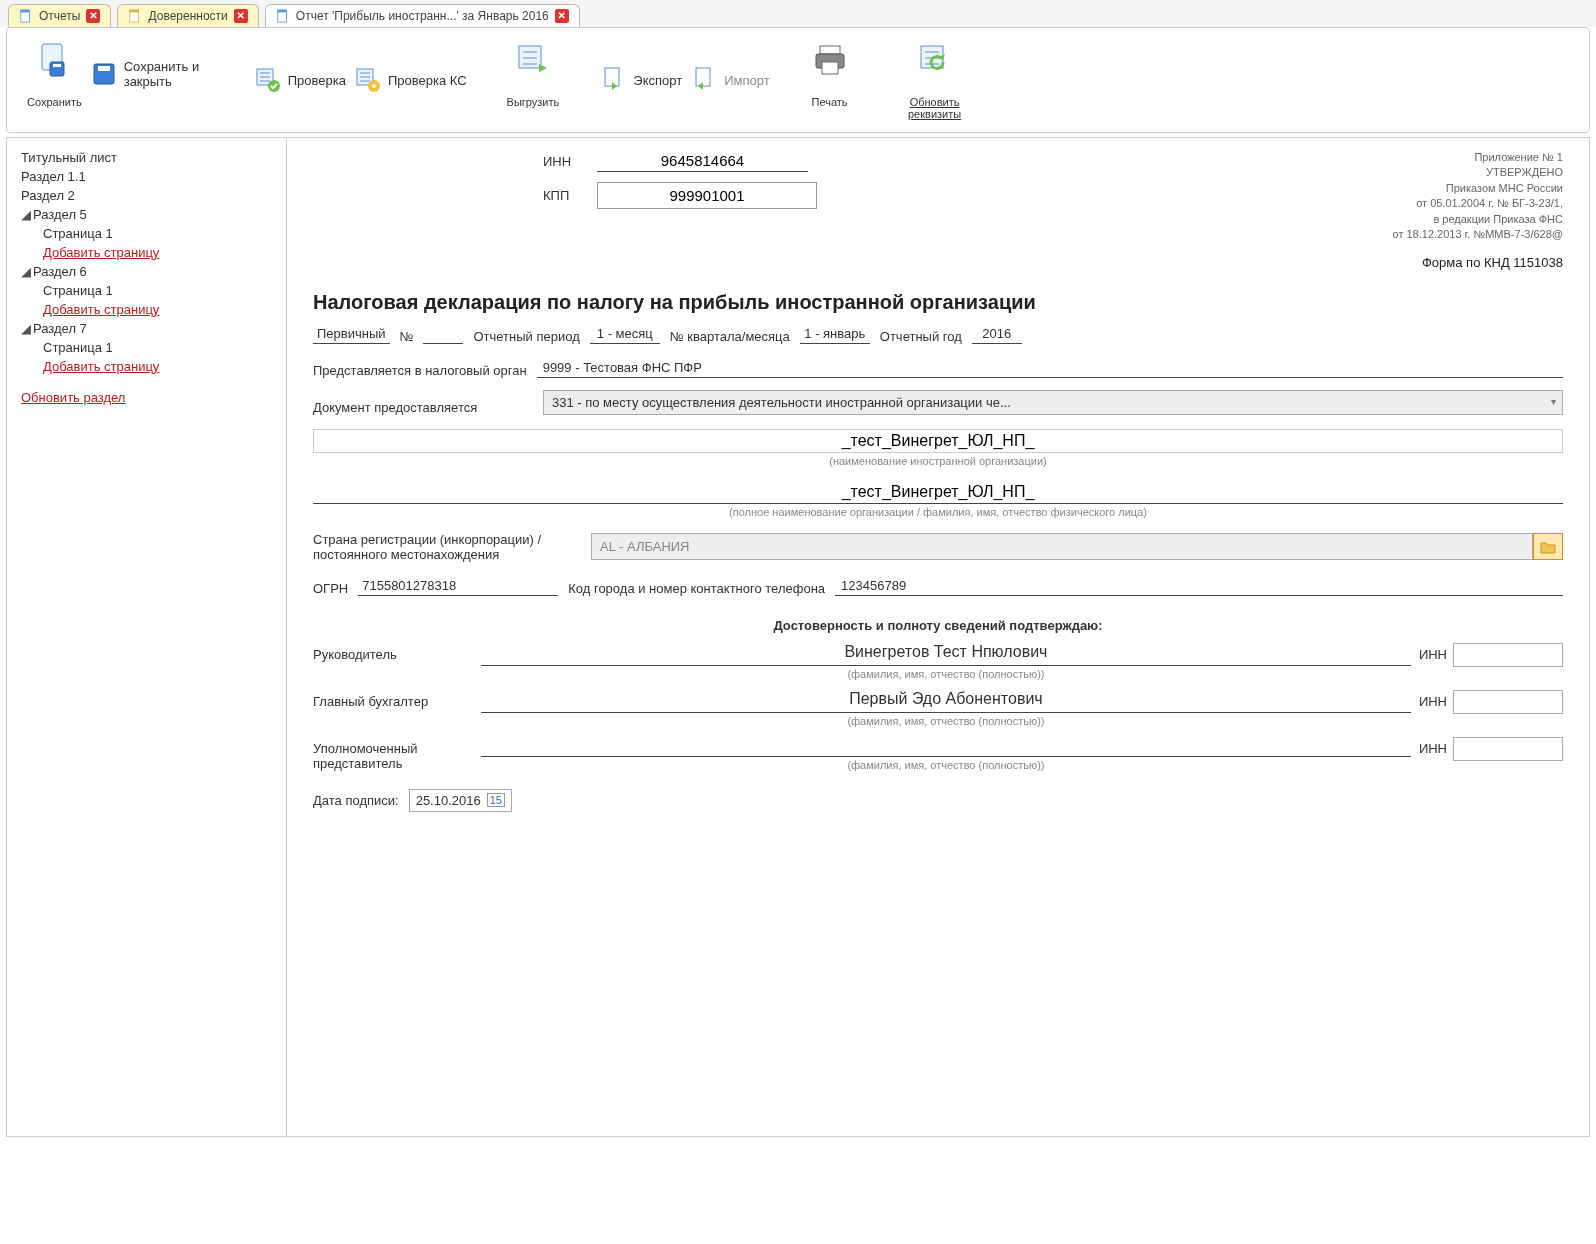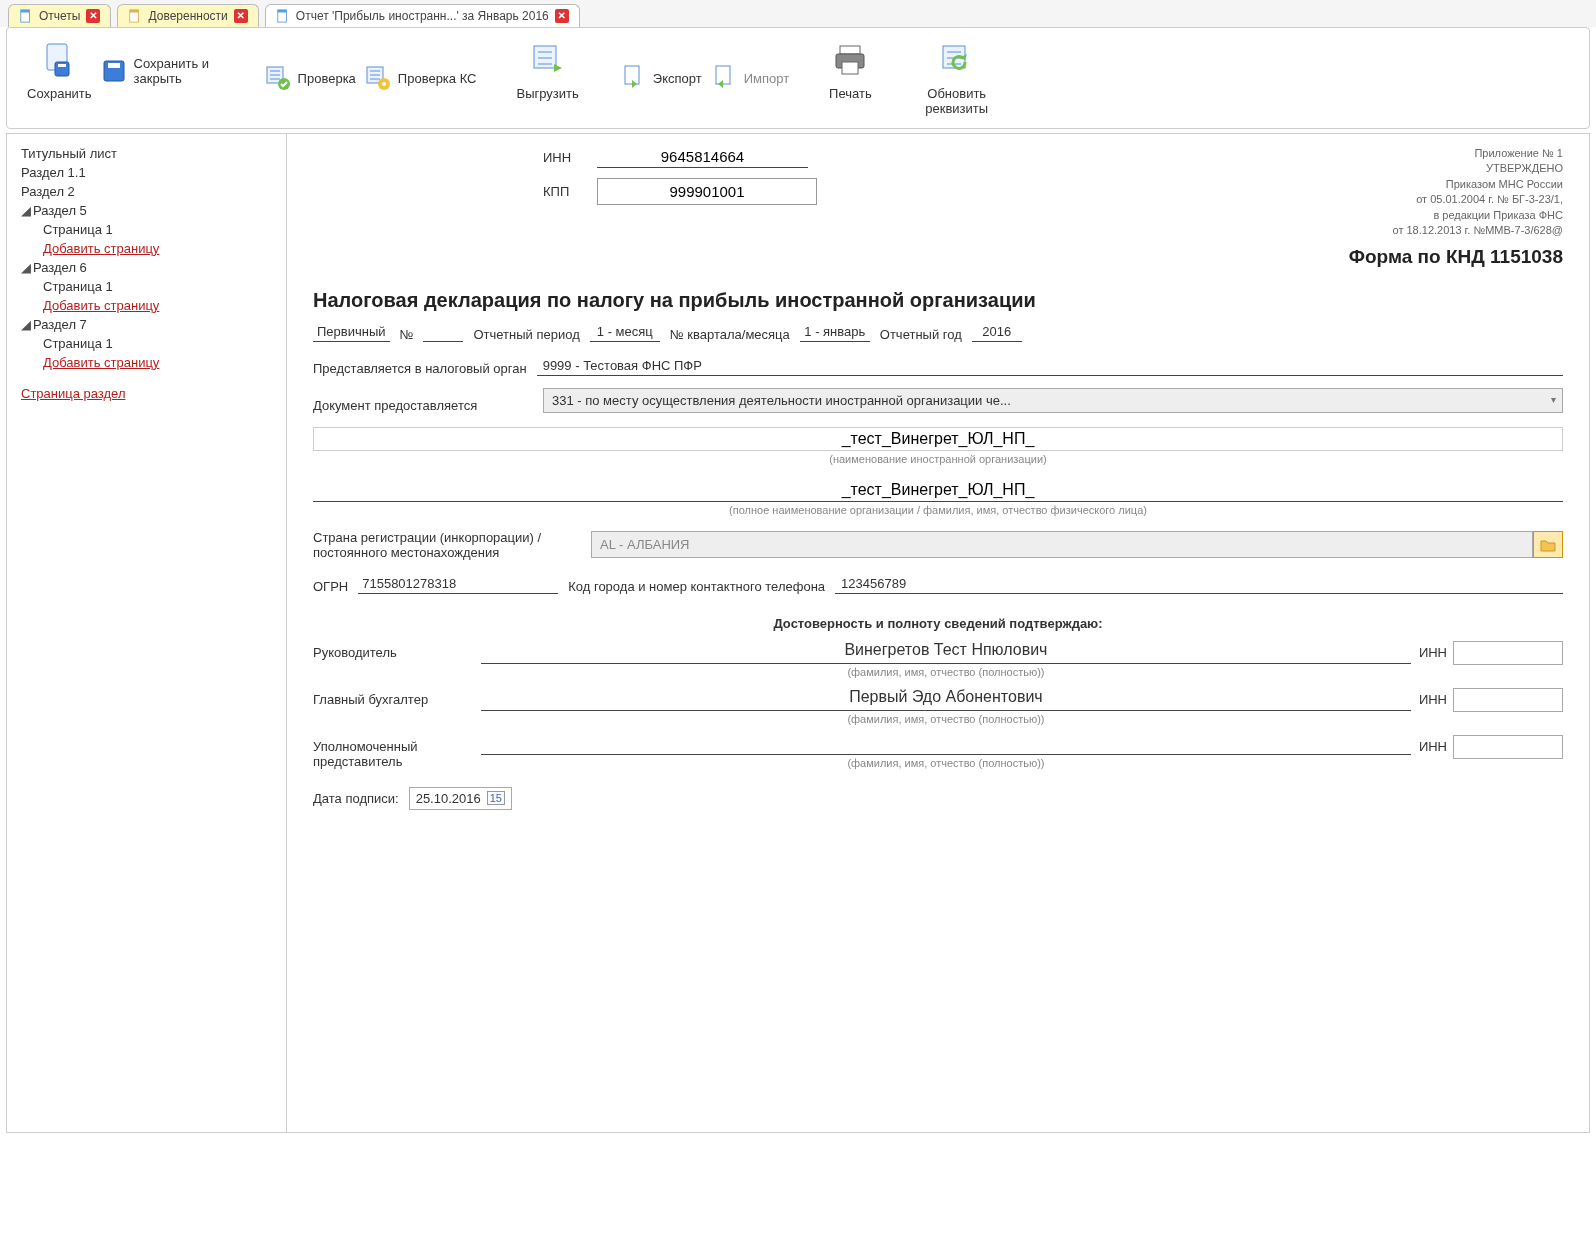--- a/index.html
+++ b/index.html
@@ -41,21 +41,21 @@
     padding: 12px 20px;
     border: 1px solid #ccc;
     border-radius: 4px;
     margin: 0 6px;
     background: #fff;
   }
   .toolgroup { display:flex; flex-direction:column; align-items:center; gap:6px; }
   .toolgroup-row { display:flex; align-items:center; gap:8px; }
   .toolgroup-stack { display:flex; flex-direction:row; gap:8px; }
   .tool { display:flex; align-items:center; gap:6px; font-size:13px; color:#333; }
-  .tool-big { display:flex; flex-direction:column; align-items:center; gap:6px; font-size:13px; }
+  .tool-big { display:flex; flex-direction:column; align-items:center; gap:16px; font-size:11px; }
   .tool-icon { width:40px; height:40px; display:inline-flex; align-items:center; justify-content:center; }
   .tool-icon-sm { width:28px; height:28px; display:inline-flex; align-items:center; justify-content:center; }
   .workspace { display:flex; margin:4px 6px 0 6px; border:1px solid #ccc; min-height:1000px; }
   .sidebar { width:280px; border-right:1px solid #ccc; padding:10px 14px; }
   .tree-item { padding:2px 0; color:#333; }
   .tree-collapser { color:#555; display:inline-block; width:12px; }
   .tree-sub { padding-left:22px; }
   .tree-link { color:#b91c1c; text-decoration:underline; cursor:pointer; }
   .main { flex:1; padding: 12px 26px; }
   .topgrid { display:flex; justify-content:space-between; align-items:flex-start; }
@@ -65,21 +65,21 @@
   .under-input {
     border:none; border-bottom:1px solid #444;
     text-align:center; font-size:15px; padding:2px 6px;
     min-width:200px; background:transparent;
   }
   .box-input {
     border:1px solid #999; padding:4px 8px; font-size:15px;
     min-width:220px; text-align:center;
   }
   .approve { text-align:right; font-size:11px; color:#666; line-height:1.4; }
-  .formcode { font-weight:bold; color:#222; margin-top:6px; font-size:19px; }
+  .formcode { font-weight:normal; color:#222; margin-top:12px; font-size:13px; }
   h1.title { font-size:20px; font-weight:bold; margin:18px 0 12px 0; color:#222; }
   .metarow { display:flex; align-items:flex-end; gap:10px; flex-wrap:wrap; margin:6px 0; }
   .metarow .lbl { font-size:13px; color:#333; }
   .uval {
     border-bottom:1px solid #444; min-width:70px; padding:0 4px 2px 4px;
     display:inline-block; text-align:center;
   }
   .uval.wide { min-width:160px; }
   .uval.xwide { flex:1; min-width:260px; text-align:left; padding-left:6px; }
   .select-like {
@@ -242,21 +242,21 @@
 
   <div class="tool-big">
     <span class="tool-icon">
       <svg width="40" height="40" viewBox="0 0 40 40">
           <rect x="6" y="6" width="22" height="22" fill="#eaf3ff" stroke="#5a8fd6"></rect>
           <path d="M10 12h14M10 18h14M10 24h14" stroke="#5a8fd6"></path>
           <path d="M28 22a6 6 0 1 1-2-4" fill="none" stroke="#6fc24a" stroke-width="3"></path>
           <path d="M30 14l-2 6-6-2z" fill="#6fc24a"></path>
         </svg>
     </span>
-    <span style="text-align:center;max-width:90px;">Обновить реквизиты</span>
+    <span style="text-align:center;max-width:90px;text-decoration:underline;">Обновить реквизиты</span>
   </div>
 </div>
 
 <div class="workspace">
 
   <div class="sidebar">
     <div class="tree-item">Титульный лист</div>
     <div class="tree-item">Раздел 1.1</div>
     <div class="tree-item">Раздел 2</div>
     <div class="tree-item"><span class="tree-collapser">◢</span><span>Раздел 5</span></div>
@@ -268,21 +268,21 @@
     <div class="tree-sub">
       <div class="tree-item">Страница 1</div>
       <div class="tree-item tree-link">Добавить страницу</div>
     </div>
     <div class="tree-item"><span class="tree-collapser">◢</span><span>Раздел 7</span></div>
     <div class="tree-sub">
       <div class="tree-item">Страница 1</div>
       <div class="tree-item tree-link">Добавить страницу</div>
     </div>
     <div style="height:12px;"></div>
-    <div class="tree-item tree-link">Страница раздел</div>
+    <div class="tree-item tree-link">Обновить раздел</div>
   </div>
 
   <div class="main">
     <div class="topgrid">
       <div class="innkpp">
         <div class="irow">
           <span class="ilabel">ИНН</span>
           <input class="under-input" value="9645814664" style="">
         </div>
         <div class="irow">

